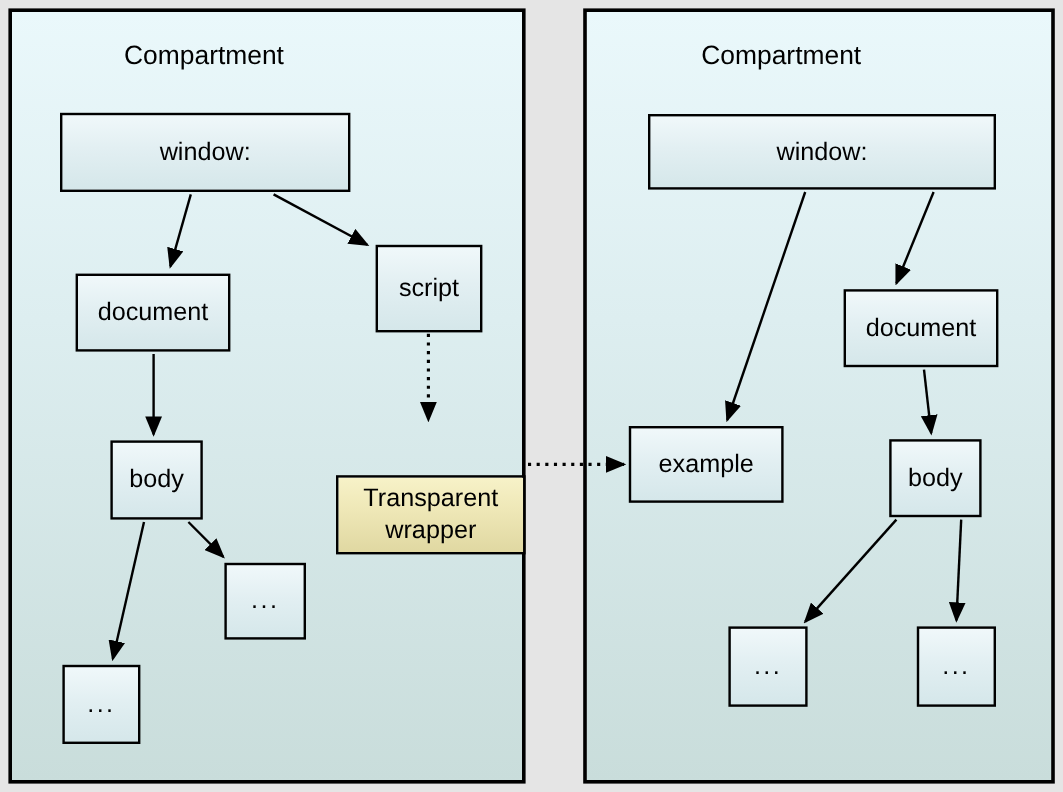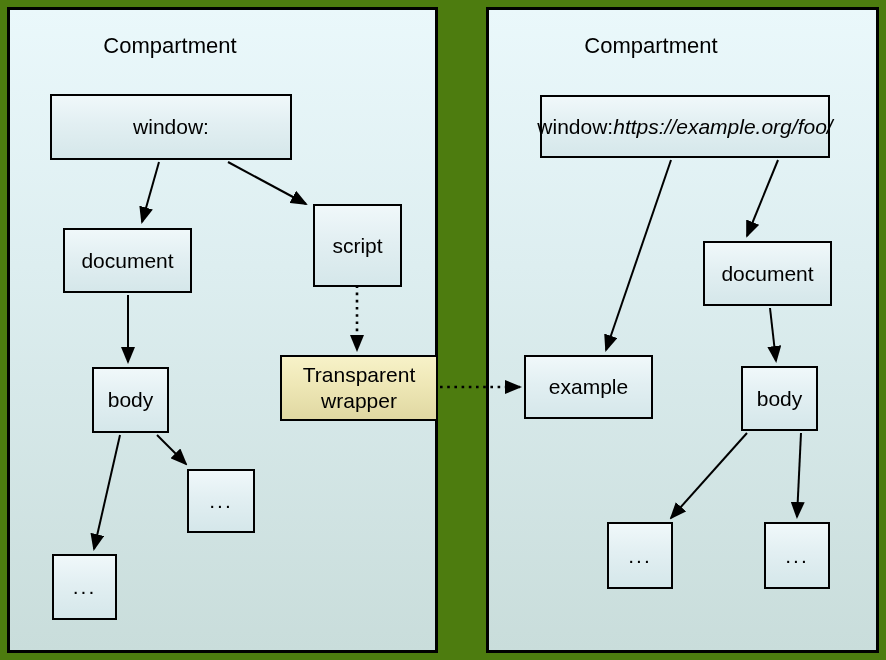--- a/index.html
+++ b/index.html
@@ -2,21 +2,21 @@
 <html><head>
 <meta charset="utf-8">
 <style>
   html,body { margin:0; padding:0; background:#ffffff; }
   #canvas {
     position:relative;
     width:886px; height:660px;
     font-family:"Liberation Sans","DejaVu Sans",sans-serif;
     color:#000;
     overflow:hidden;
-    background:#4d7c0f;
+    background:#e5e5e5;
   }
   .compartment {
     position:absolute;
     box-sizing:border-box;
     border:3px solid #000;
     background:linear-gradient(180deg,#eaf8fb 0%,#ddeef0 40%,#c9dddb 100%);
   }
   .comp-title {
     position:absolute;
     transform:translateX(-50%);
@@ -35,20 +35,21 @@
     justify-content:center;
     text-align:center;
     font-size:21px;
     line-height:26px;
     z-index:2;
   }
   .node .url { font-style:italic; }
   .node.wrapper {
     background:linear-gradient(180deg,#f7f2c8 0%,#eee7b6 45%,#e0d8a2 100%);
     padding:0 6px;
+    margin-top:41px;
   }
   .node.dots { letter-spacing:2px; }
   #arrow-layer {
     position:absolute; left:0; top:0;
     z-index:1;
   }
   .edge { stroke:#000; stroke-width:2; fill:none; }
   .edge.dotted { stroke-width:2.6; stroke-dasharray:2.6 4.6; }
 </style>
 </head>
@@ -83,21 +84,21 @@
   <div class="comp-title" style="left:170px; top:33px;">Compartment</div>
 
   <div class="node" style="left:50px; top:94px; width:242px; height:66px;">
     <span>window:</span>
   </div>
 
   <div class="node" style="left:63px; top:228px; width:129px; height:65px;">
     <span>document</span>
   </div>
 
-  <div class="node" style="left:313px; top:204px; width:89px; height:83px;">
+  <div class="node" style="left:313px; top:204px; width:89px; height:73px;">
     <span>script</span>
   </div>
 
   <div class="node" style="left:92px; top:367px; width:77px; height:66px;">
     <span>body</span>
   </div>
 
   <div class="node wrapper" style="left:280px; top:355px; width:158px; height:66px;">
     <span>Transparent wrapper</span>
   </div>
@@ -107,21 +108,20 @@
   </div>
 
   <div class="node dots" style="left:187px; top:469px; width:68px; height:64px;">
     <span>...</span>
   </div>
 
   <div class="comp-title" style="left:651px; top:33px;">Compartment</div>
 
   <div class="node" style="left:540px; top:95px; width:290px; height:63px;">
     <span>window:</span>
-    <span class="url">https://example.org/foo/</span>
   </div>
 
   <div class="node" style="left:524px; top:355px; width:129px; height:64px;">
     <span>example</span>
   </div>
 
   <div class="node" style="left:703px; top:241px; width:129px; height:65px;">
     <span>document</span>
   </div>
 

